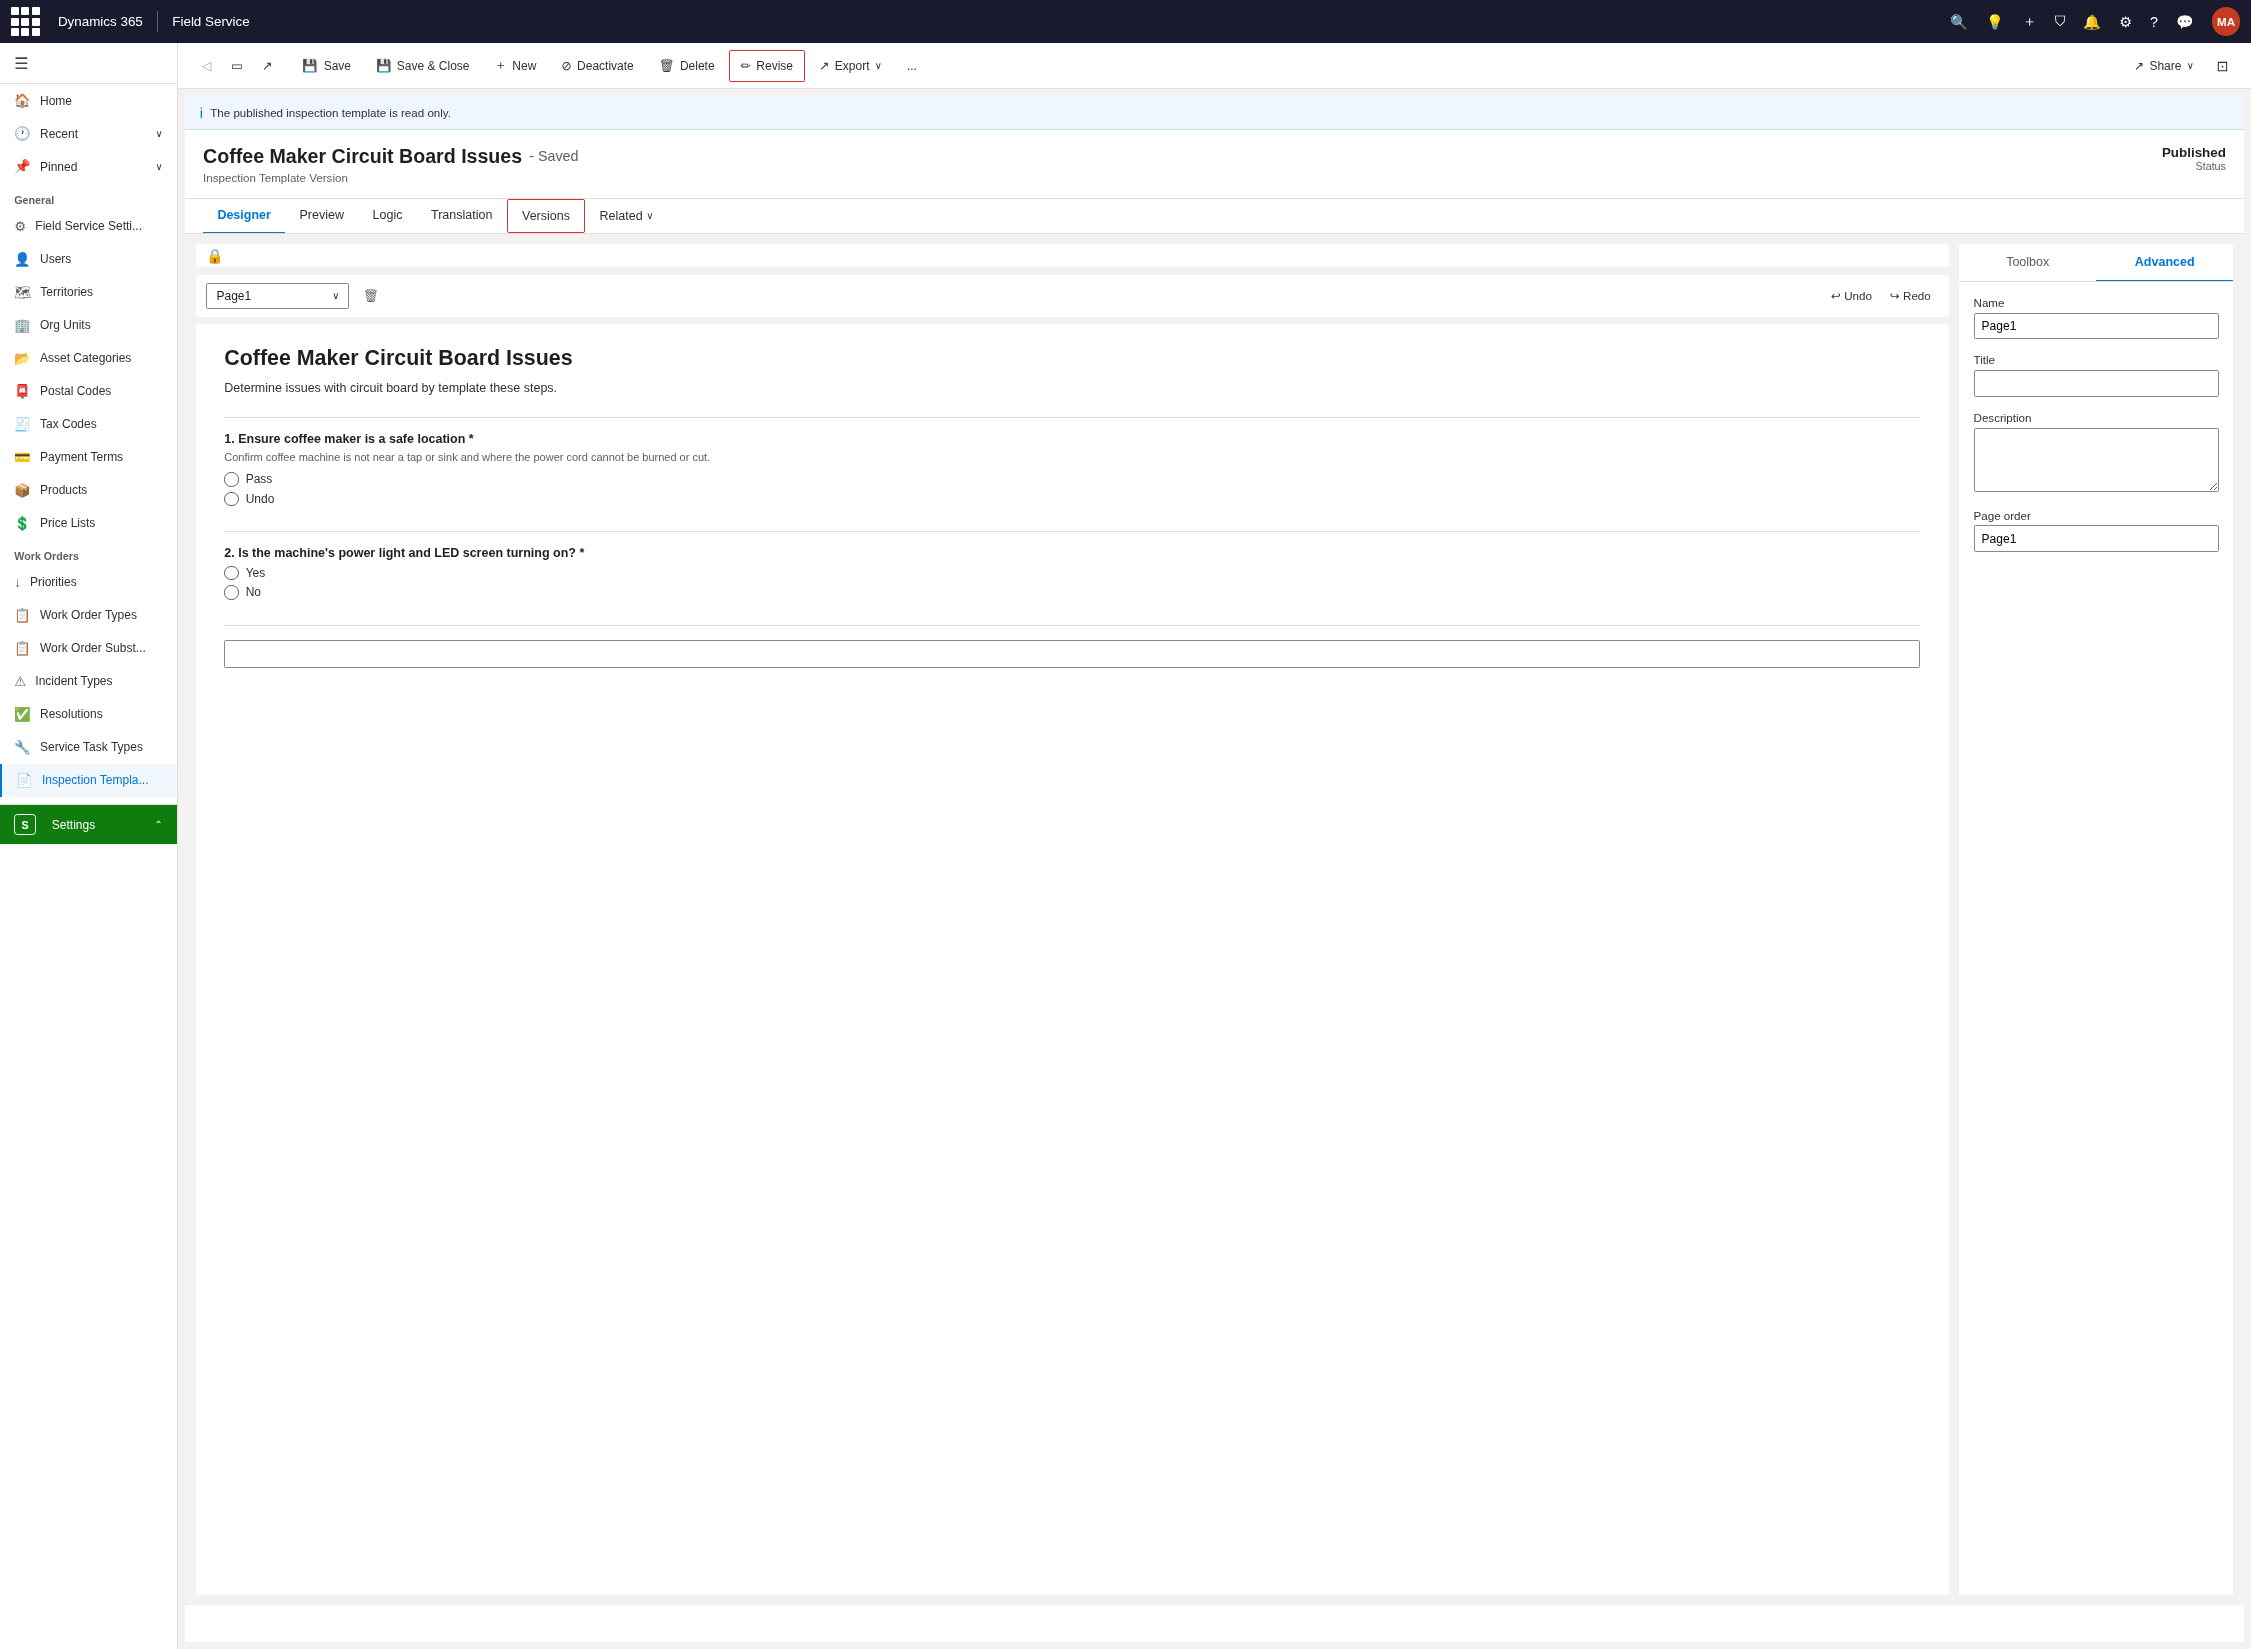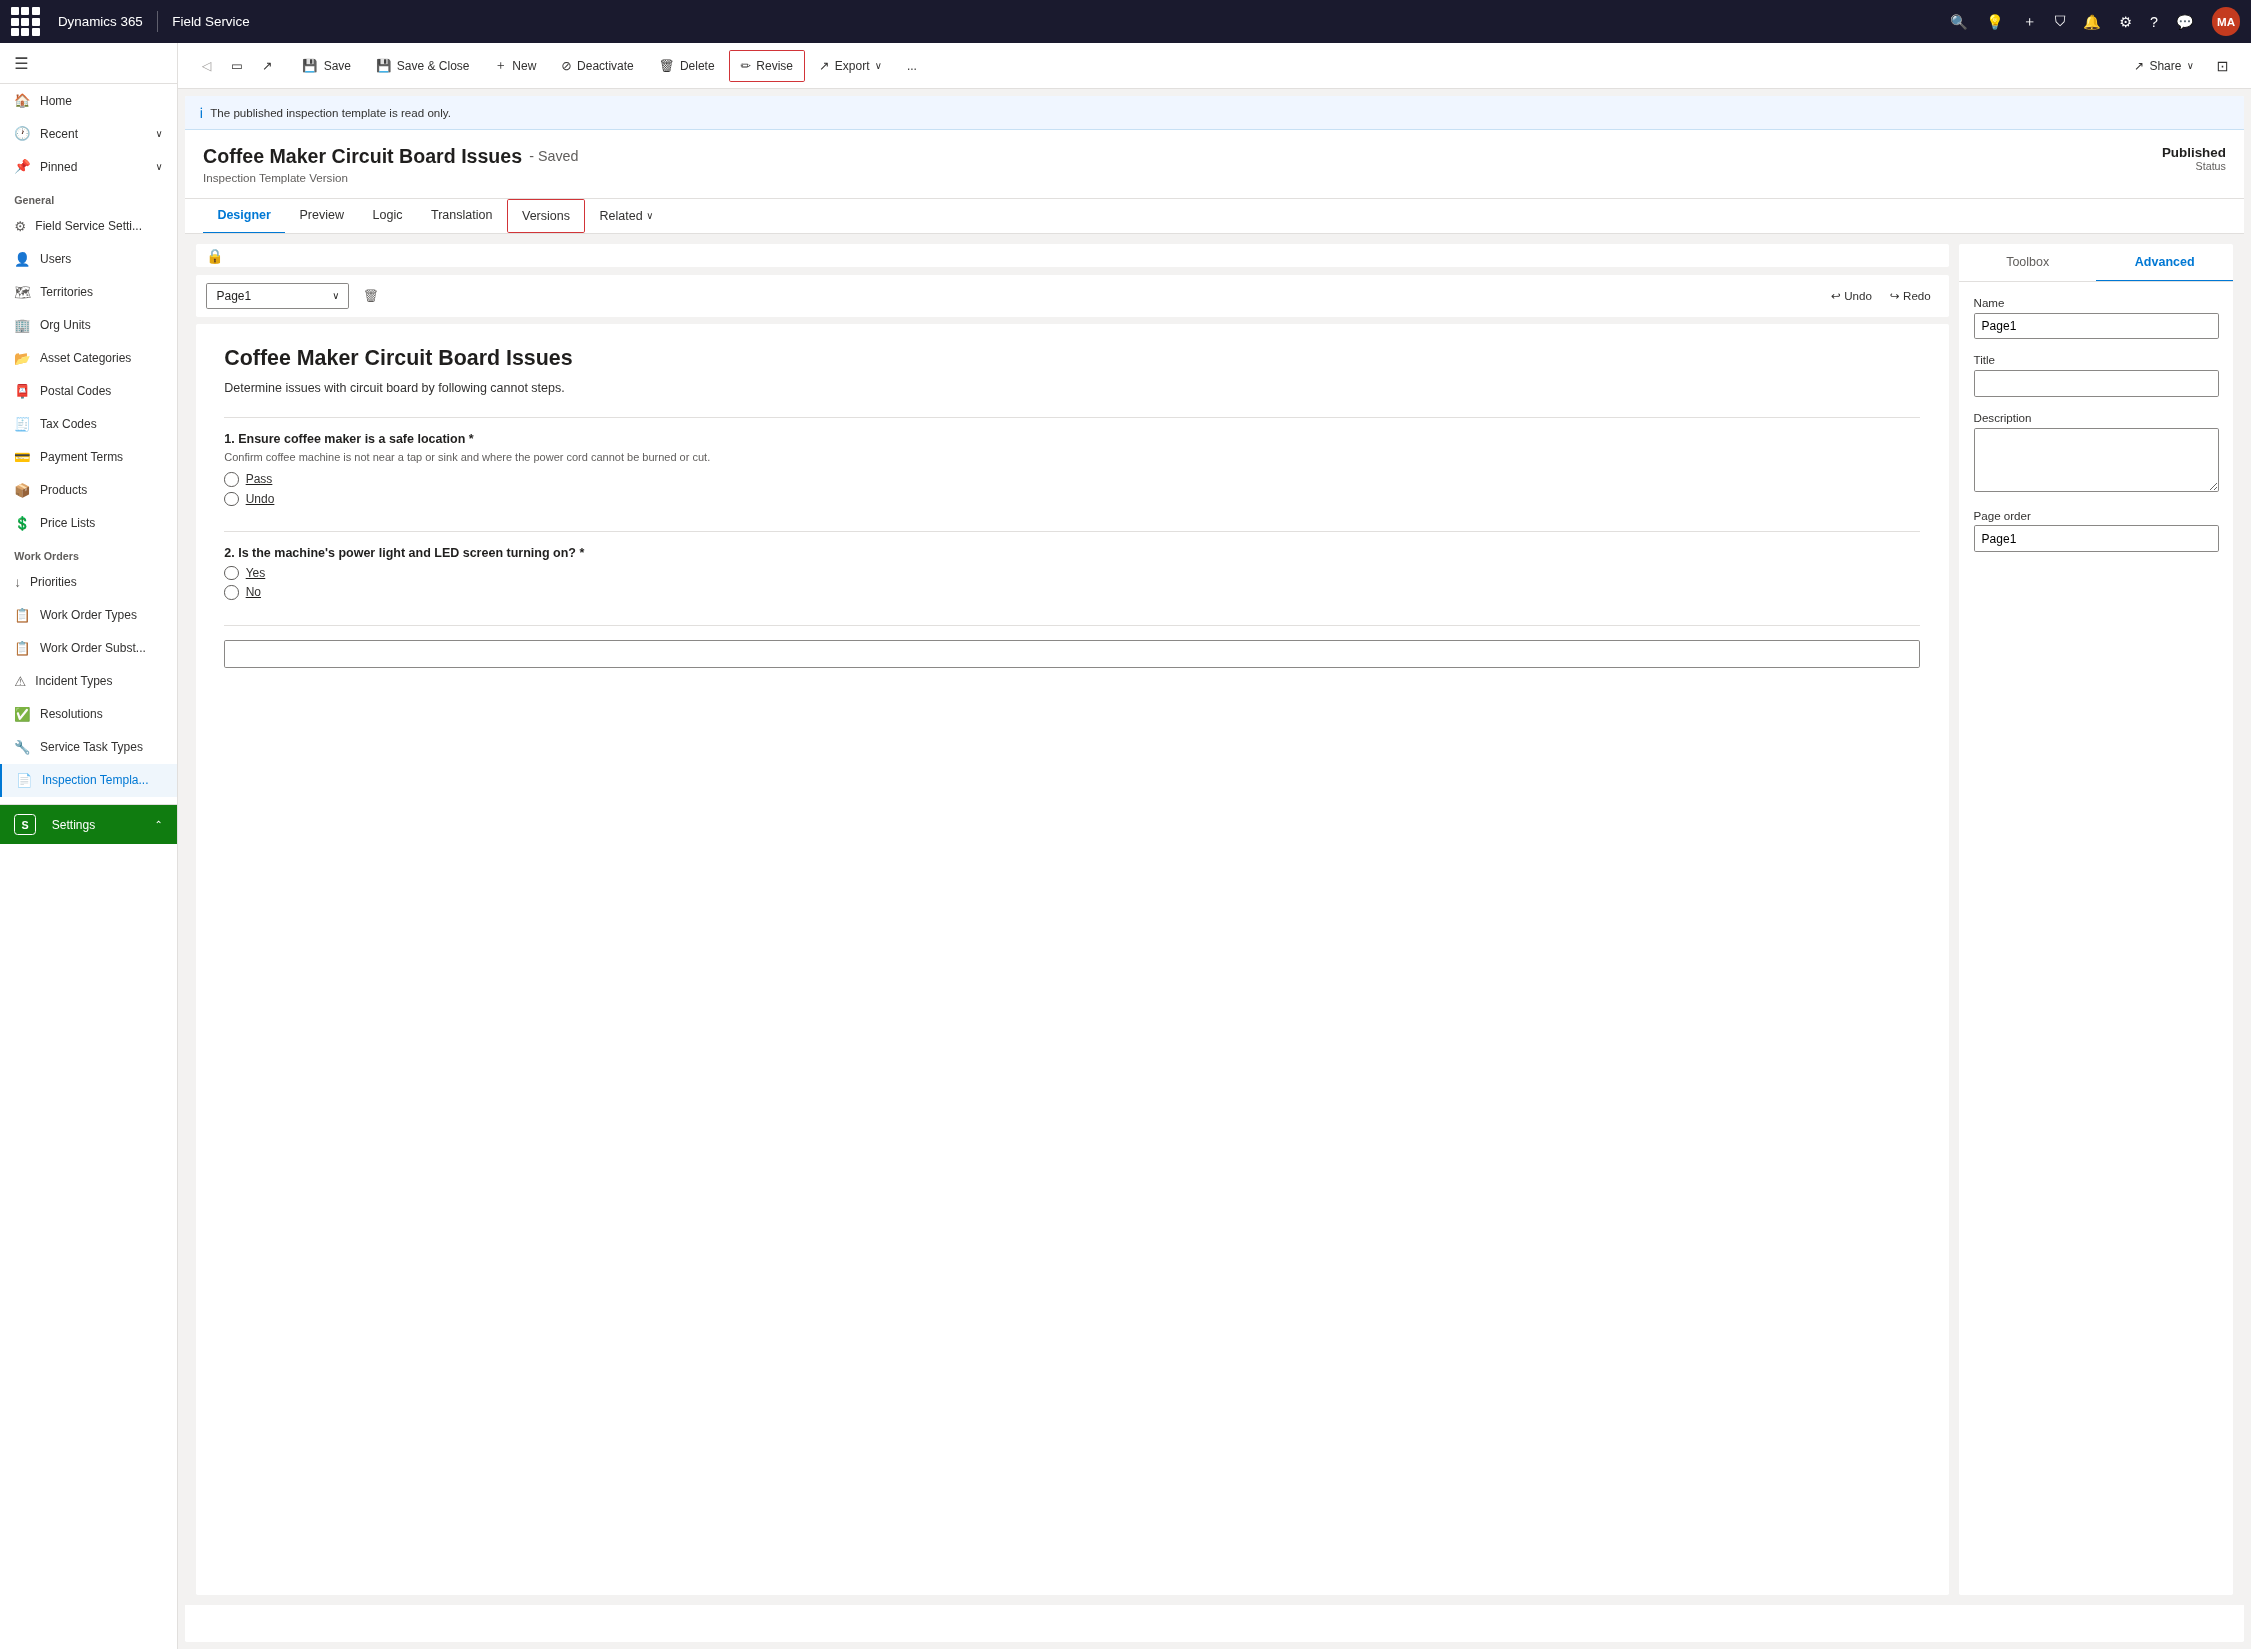--- a/index.html
+++ b/index.html
@@ -78,21 +78,21 @@
     .lock-icon { font-size: 14.3px; color: #605e5c; padding: 3.6px 10.7px; }
 
     
     .canvas { background: white; flex: 1; overflow-y: auto; padding: 21.4px 28.5px; border-radius: 1.8px; }
     .canvas-title { font-size: 21.4px; font-weight: 700; color: #201f1e; margin-bottom: 10.7px; }
     .canvas-desc { font-size: 12.5px; color: #323130; margin-bottom: 21.4px; }
     .canvas-divider { height: 0.9px; background: #e1dfdd; margin: 14.3px 0; }
     .question-block { margin-bottom: 25px; }
     .question-label { font-size: 12.5px; font-weight: 600; color: #201f1e; margin-bottom: 5.3px; }
     .question-hint { font-size: 11px; color: #605e5c; margin-bottom: 9px; }
-    .radio-option { display: flex; align-items: center; gap: 7.1px; margin-bottom: 5.3px; cursor: pointer; text-decoration: underline; }
+    .radio-option { display: flex; align-items: center; gap: 7.1px; margin-bottom: 5.3px; cursor: pointer; }
     .radio-circle { width: 14.3px; height: 14.3px; border: 1.8px solid #605e5c; border-radius: 50%; flex-shrink: 0; }
     .radio-label { font-size: 12px; color: #323130; }
     .text-input-field { width: 100%; padding: 5.3px 7.1px; border: 0.9px solid #8a8886; border-radius: 1.8px; font-size: 12px; background: white; height: 28.5px; }
 
     
     .properties-panel { width: 274px; background: white; border-radius: 1.8px; padding: 0; overflow-y: auto; flex-shrink: 0; }
     .panel-tabs { display: flex; border-bottom: 0.9px solid #e1dfdd; }
     .panel-tab { flex: 1; padding: 10.7px 7.1px; text-align: center; cursor: pointer; font-size: 12.5px; color: #605e5c; }
     .panel-tab.active { color: #0078d4; border-bottom: 1.8px solid #0078d4; font-weight: 600; }
     .panel-content { padding: 14.3px; }
@@ -341,21 +341,21 @@
               </button>
               <button class="undo-redo-btn">
                 <span>↪</span>
                 <span>Redo</span>
               </button>
             </div>
           </div>
 
           <div class="canvas">
             <div class="canvas-title">Coffee Maker Circuit Board Issues</div>
-            <div class="canvas-desc">Determine issues with circuit board by following cannot steps.</div>
+            <div class="canvas-desc">Determine issues with circuit board by template these steps.</div>
             <div class="canvas-divider"></div>
 
             <div class="question-block">
               <div class="question-label">1. Ensure coffee maker is a safe location *</div>
               <div class="question-hint">Confirm coffee machine is not near a tap or sink and where the power cord cannot be burned or cut.</div>
               <div class="radio-option">
                 <div class="radio-circle"></div>
                 <span class="radio-label">Pass</span>
               </div>
               <div class="radio-option">

